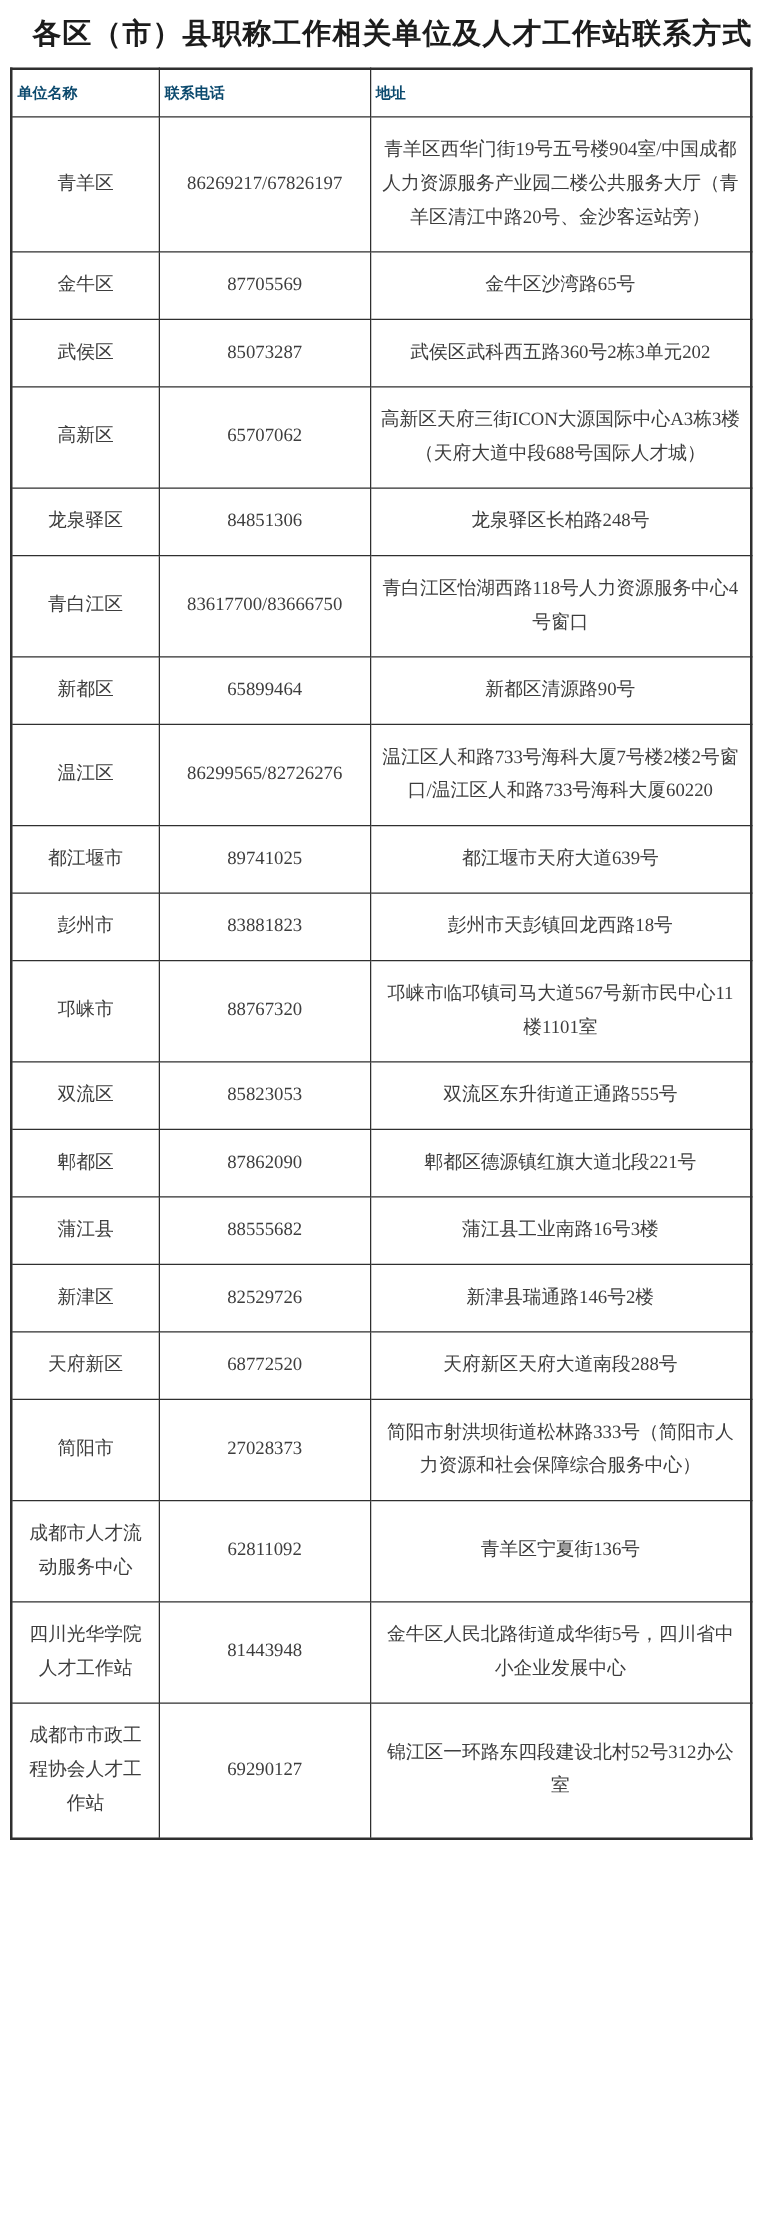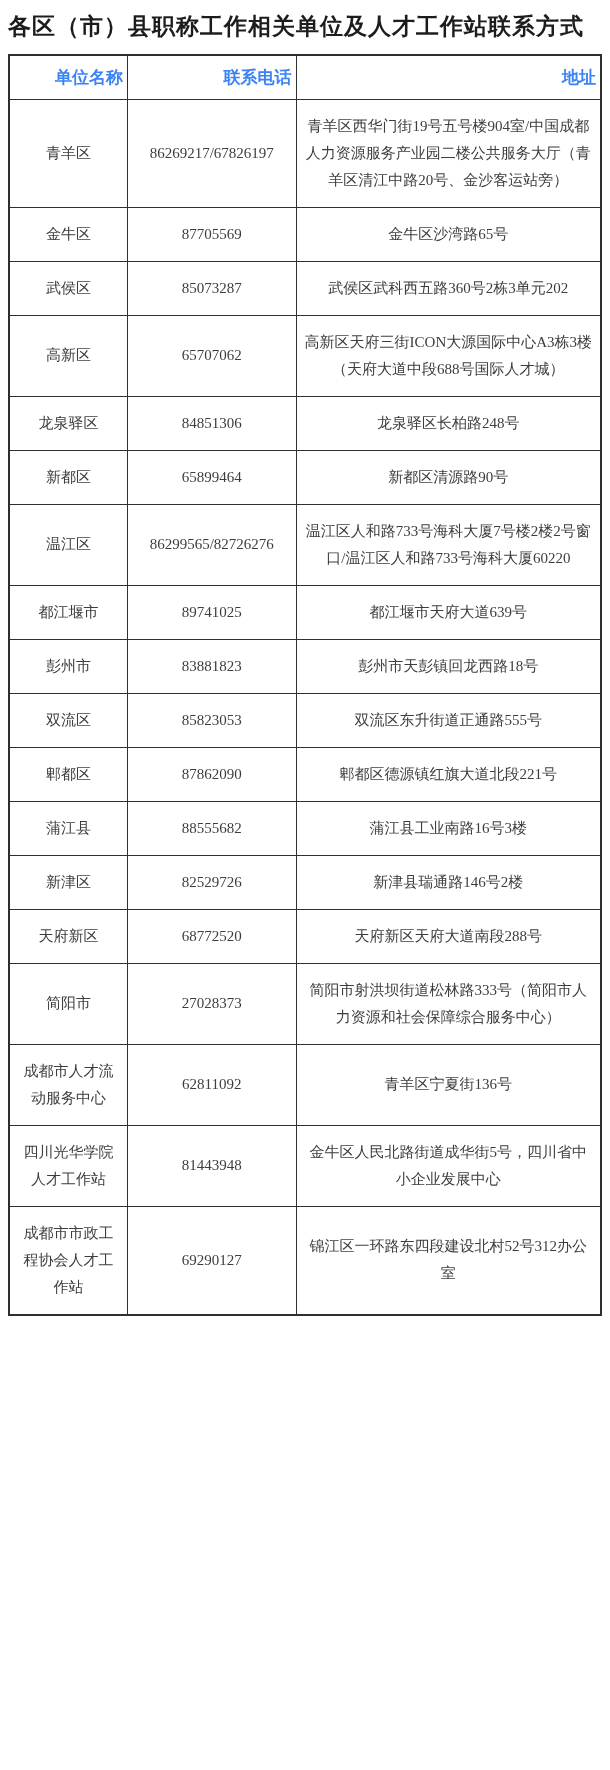--- a/index.html
+++ b/index.html
@@ -13,41 +13,41 @@
     width: 610px;
     min-height: 1770px;
     box-sizing: border-box;
     padding: 8px 8px 12px 8px;
     background: #ffffff;
   }
   .doc-title {
     font-size: 23px;
     font-weight: bold;
     color: #1c1c1c;
-    text-align: left;
+    text-align: right;
     letter-spacing: 1px;
     margin: 4px 0 12px 0;
     line-height: 1.3;
   }
   table.contact-table {
     width: 594px;
     border-collapse: collapse;
     table-layout: fixed;
     border: 2px solid #2f2f2f;
     margin: 0 auto;
   }
   .contact-table col.c-name   { width: 20%; }
   .contact-table col.c-phone  { width: 28.5%; }
   .contact-table col.c-addr   { width: 51.5%; }
   .contact-table th {
     border: 1px solid #2f2f2f;
-    font-size: 17px;
+    font-size: 12px;
     font-weight: bold;
-    color: #3b82f6;
-    text-align: right;
+    color: #0c4a6e;
+    text-align: left;
     padding: 10px 4px;
     background: #ffffff;
   }
   .contact-table td {
     border: 1px solid #2f2f2f;
     font-size: 15px;
     color: #3d3d3d;
     text-align: center;
     vertical-align: middle;
     padding: 13px 6px;
@@ -101,20 +101,25 @@
       <td>65707062</td>
       <td>高新区天府三街ICON大源国际中心A3栋3楼（天府大道中段688号国际人才城）</td>
     </tr>
 
     <tr>
       <td>龙泉驿区</td>
       <td>84851306</td>
       <td>龙泉驿区长柏路248号</td>
     </tr>
 
+    <tr>
+      <td>青白江区</td>
+      <td>83617700/83666750</td>
+      <td>青白江区怡湖西路118号人力资源服务中心4号窗口</td>
+    </tr>
 
     <tr>
       <td>新都区</td>
       <td>65899464</td>
       <td>新都区清源路90号</td>
     </tr>
 
     <tr>
       <td>温江区</td>
       <td>86299565/82726276</td>
@@ -126,20 +131,25 @@
       <td>89741025</td>
       <td>都江堰市天府大道639号</td>
     </tr>
 
     <tr>
       <td>彭州市</td>
       <td>83881823</td>
       <td>彭州市天彭镇回龙西路18号</td>
     </tr>
 
+    <tr>
+      <td>邛崃市</td>
+      <td>88767320</td>
+      <td>邛崃市临邛镇司马大道567号新市民中心11楼1101室</td>
+    </tr>
 
 
 
     <tr>
       <td>双流区</td>
       <td>85823053</td>
       <td>双流区东升街道正通路555号</td>
     </tr>
 
     <tr>

